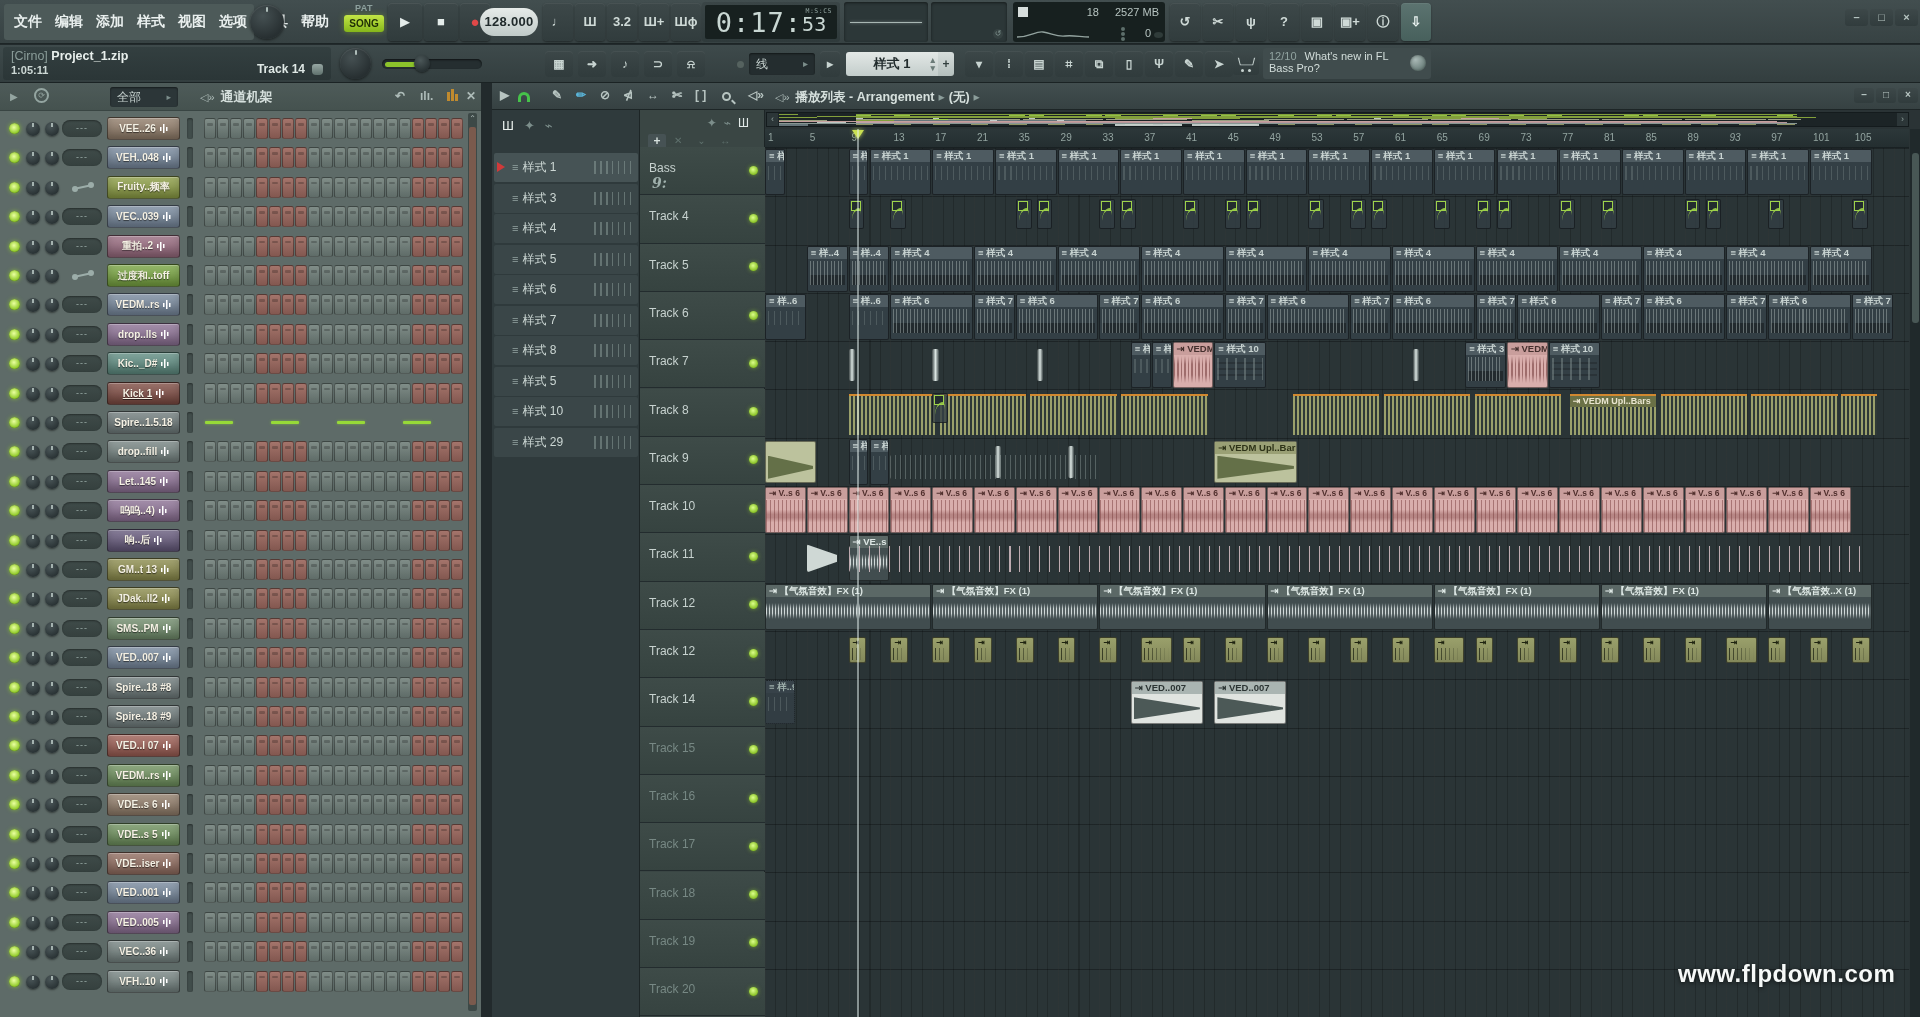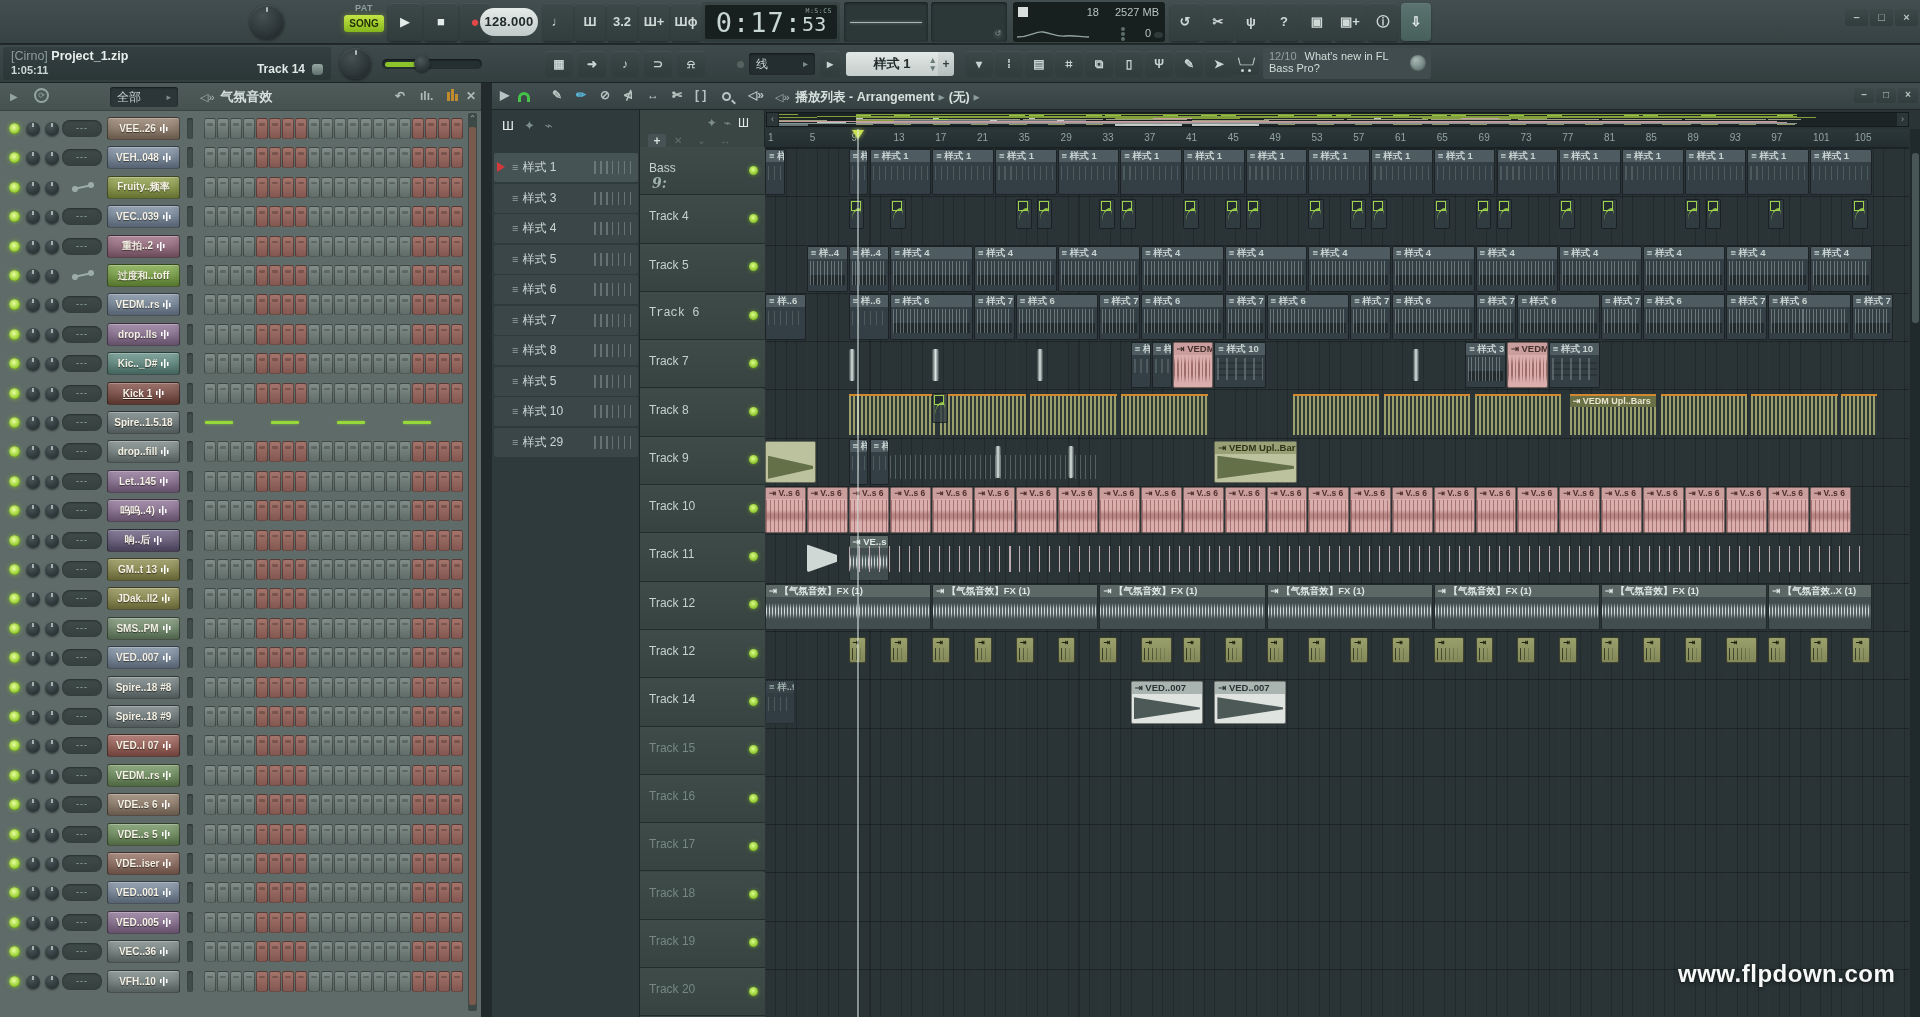--- a/index.html
+++ b/index.html
@@ -301,20 +301,30 @@
 
 .watermark { position:absolute; left:1678px; top:960px; font-size:24px; font-weight:bold;
   color:#f6f9f8; letter-spacing:.5px; text-shadow:0 1px 4px rgba(0,0,0,.65); z-index:60; }
 </style>
 </head>
 <body>
 
 <div id="app">
 
   <div class="tb1">
+    <div class="menubox">
+        <span class="menu-item">文件</span>
+        <span class="menu-item">编辑</span>
+        <span class="menu-item">添加</span>
+        <span class="menu-item">样式</span>
+        <span class="menu-item">视图</span>
+        <span class="menu-item">选项</span>
+        <span class="menu-item">工具</span>
+        <span class="menu-item">帮助</span>
+      </div>
     <div class="knob" style="left:250px;top:5px;width:34px;height:34px;"></div>
     <div class="patsong">
       <div class="pat-lbl">PAT</div>
       <div class="song-btn">SONG</div>
     </div>
     <div class="tbtn" style="left:388px;">▶</div>
     <div class="tbtn" style="left:424px;">■</div>
     <div class="tbtn rec" style="left:460px;width:30px;">●</div>
     <div class="tempo">128.000</div>
     <div id="row1-icons">
@@ -405,21 +415,21 @@
       <span class="tx">Bass Pro?</span>
       <div class="globe"></div>
     </div>
   </div>
 
   <div class="rack">
     <div class="rack-tb">
       <div class="play">▶</div>
       <div class="loop">⟳</div>
       <div class="rack-filter"><span>全部</span><span class="ar">▸</span></div>
-      <div class="rack-title"><span class="spk">◁»</span><span>气氛音效</span></div>
+      <div class="rack-title"><span class="spk">◁»</span><span>通道机架</span></div>
       <div class="rack-ic" style="left:395px;">↶</div>
       <div class="rack-ic" style="left:420px;">ılı.</div>
       <div class="rack-ic bars" style="left:447px;"><i style="height:9px"></i><i style="height:12px"></i><i style="height:7px"></i></div>
       <div class="rack-ic" style="left:466px;">✕</div>
     </div>
     <div id="rack-rows">
         <div class="ch-row" style="top: 31px;">
           <div class="led"></div>
           <div class="knb" style="left: 26px;"></div>
           <div class="knb" style="left: 45px;"></div>
@@ -1387,21 +1397,21 @@
             <div class="tled"></div>
           </div>
           <div class="trk" style="top: 85.3px; height: 48.3px;">
             <div class="nm">Track 4</div>
             <div class="tled"></div>
           </div>
           <div class="trk" style="top: 133.6px; height: 48.3px;">
             <div class="nm">Track 5</div>
             <div class="tled"></div>
           </div>
-          <div class="trk" style="top: 181.9px; height: 48.3px; font-family: Liberation Mono, monospace;">
+          <div class="trk" style="top: 181.9px; height: 48.3px;">
             <div class="nm">Track 6</div>
             <div class="tled"></div>
           </div>
           <div class="trk" style="top: 230.2px; height: 48.3px;">
             <div class="nm">Track 7</div>
             <div class="tled"></div>
           </div>
           <div class="trk" style="top: 278.5px; height: 48.3px;">
             <div class="nm">Track 8</div>
             <div class="tled"></div>

